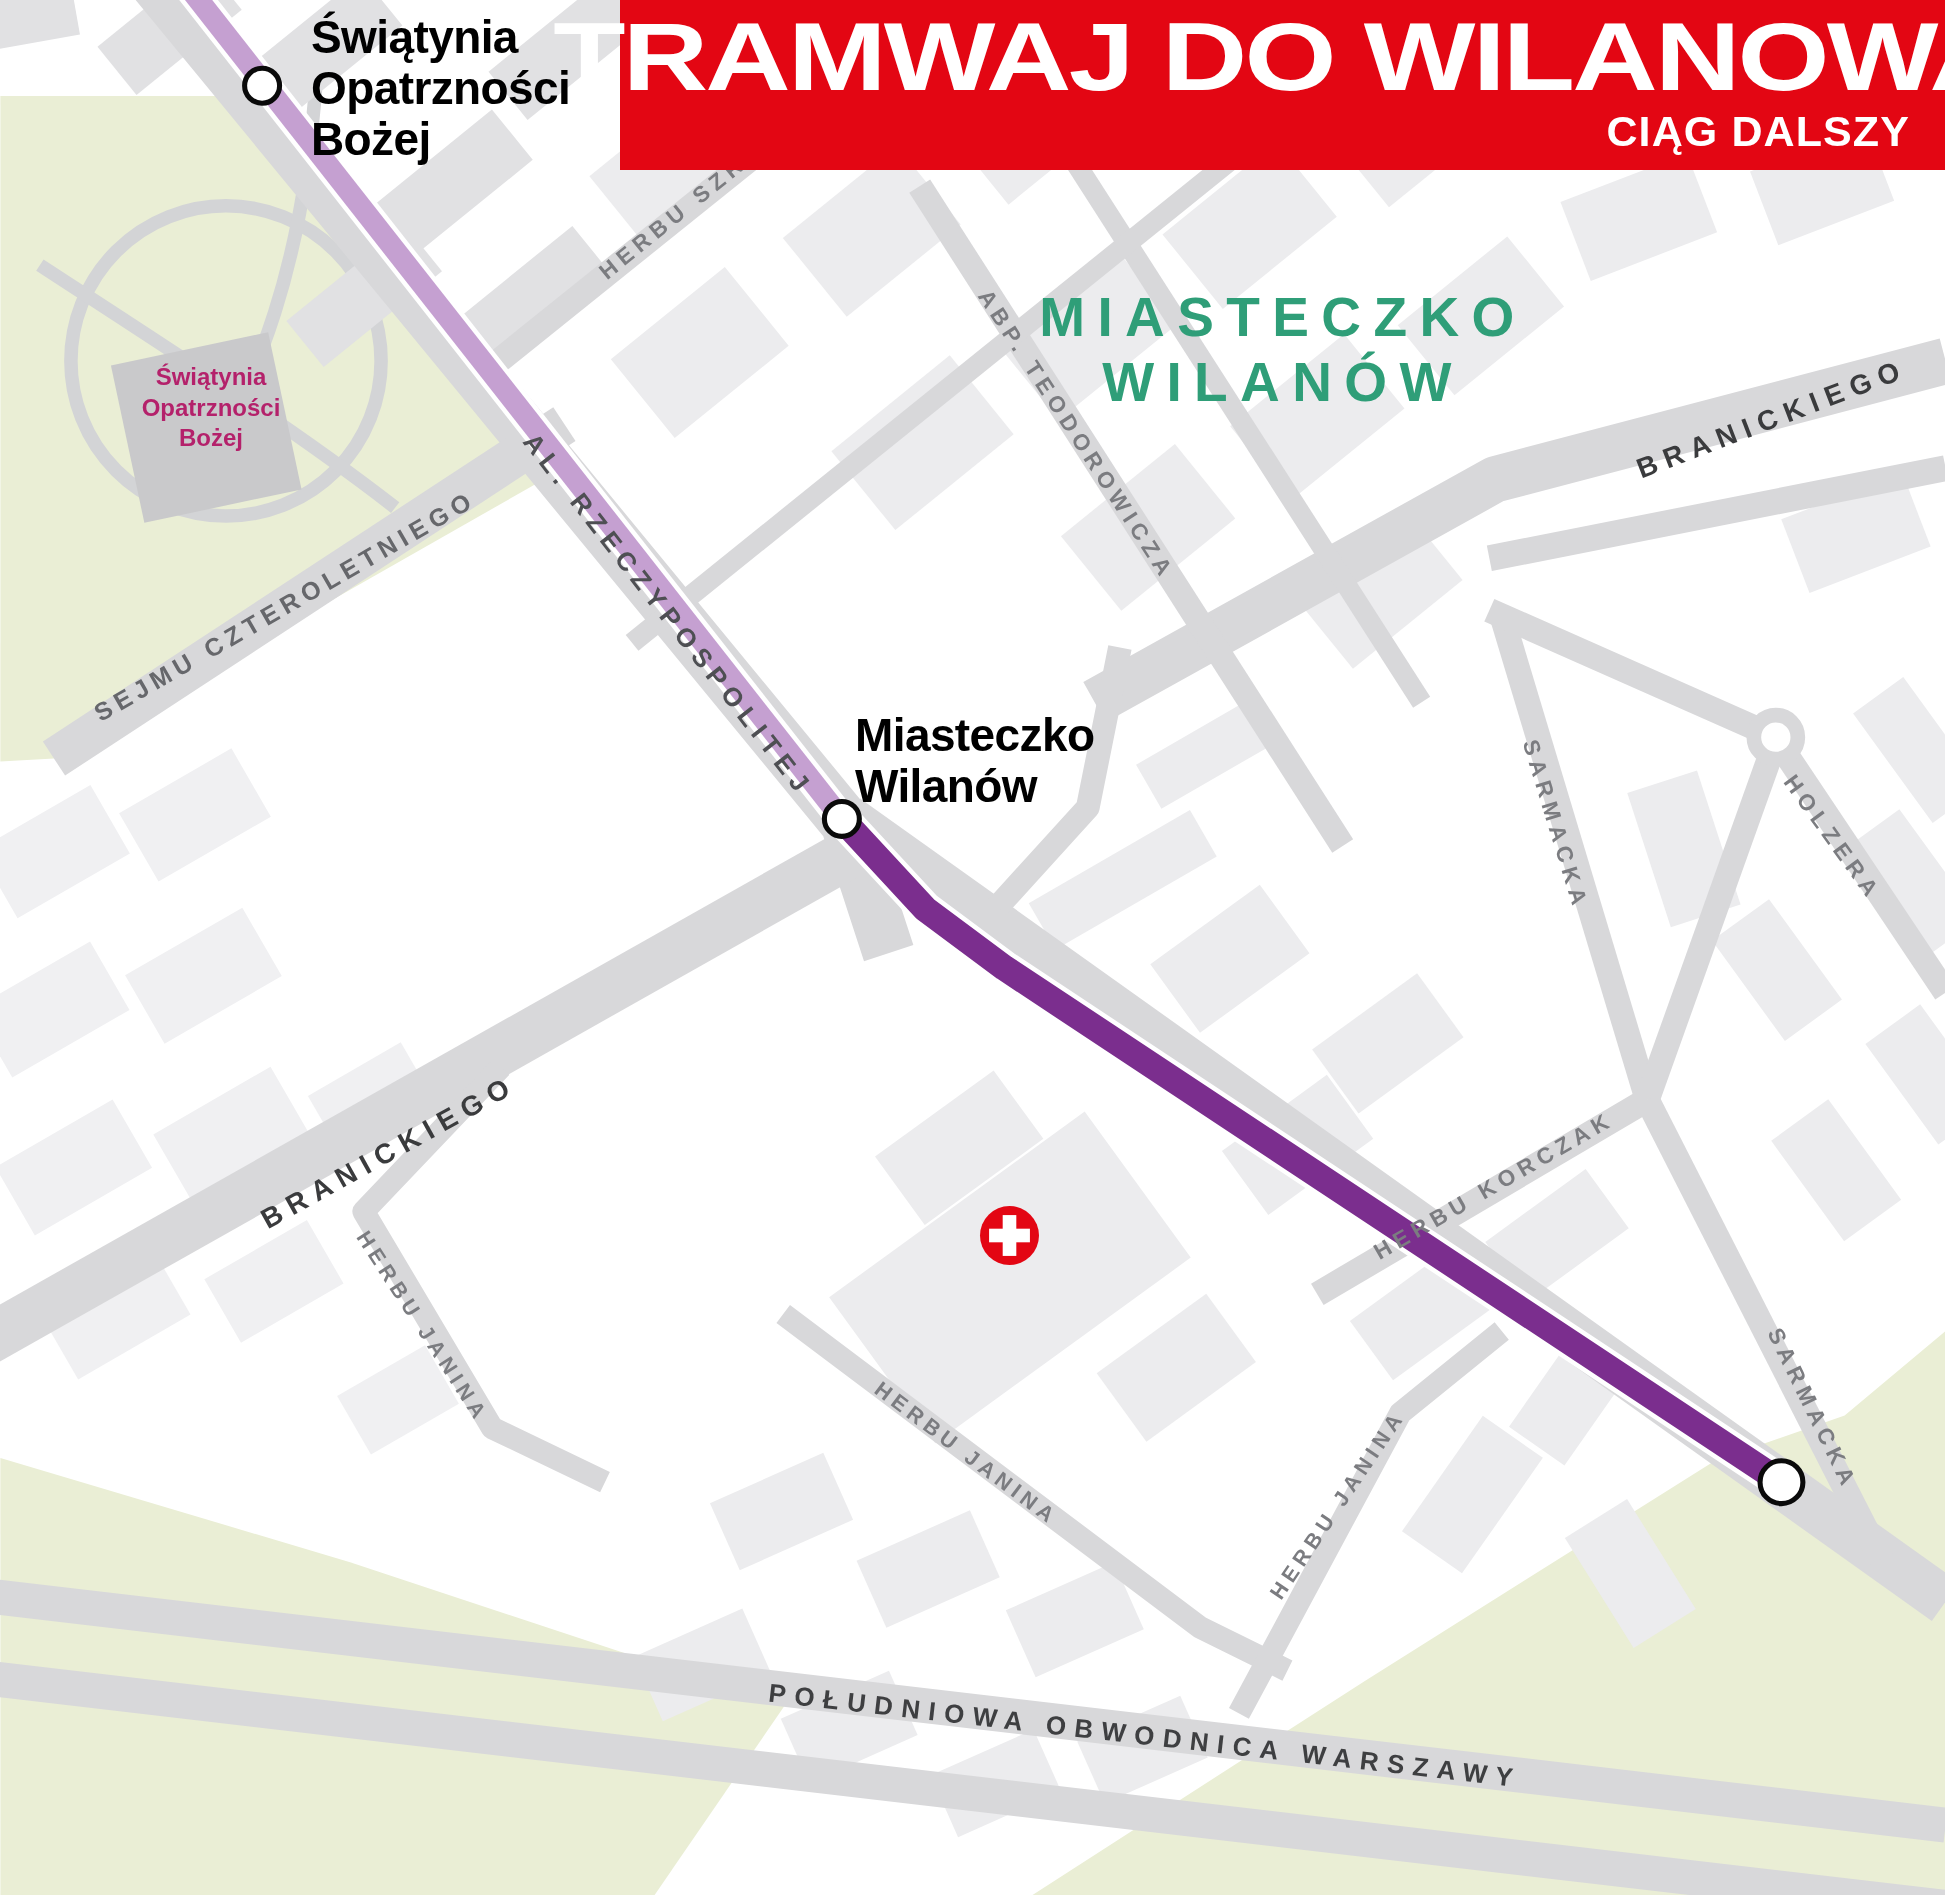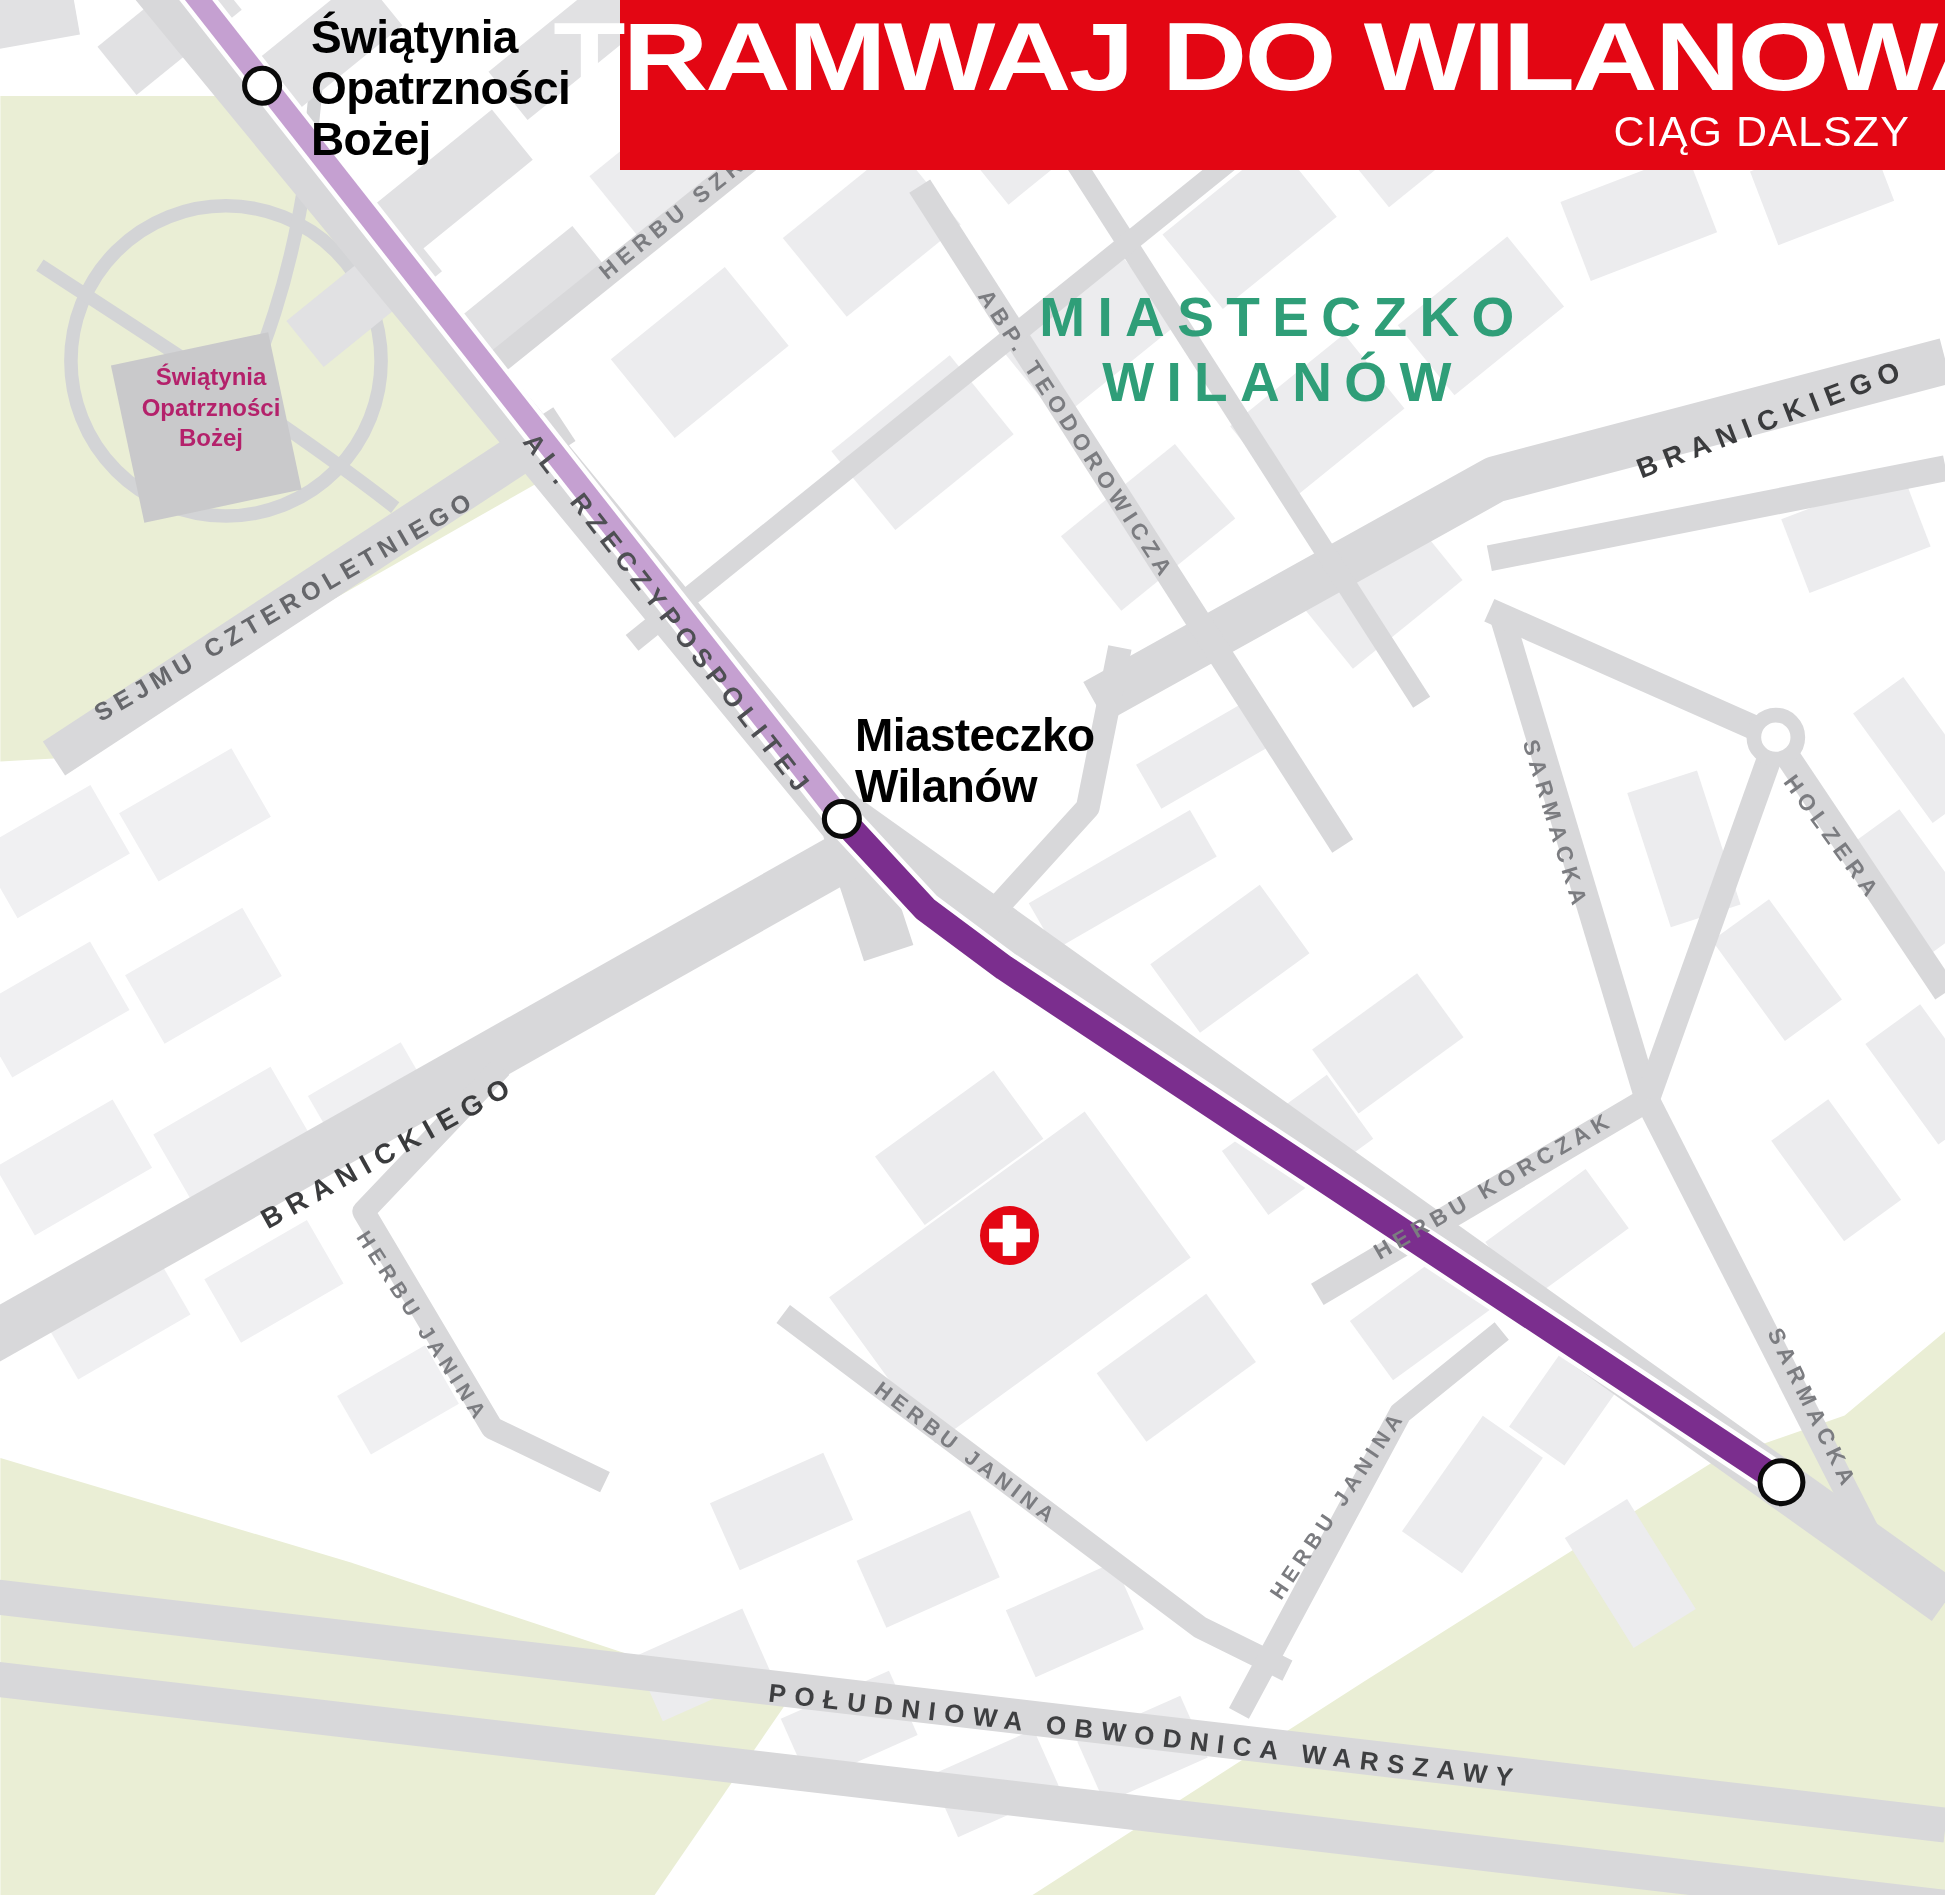--- a/index.html
+++ b/index.html
@@ -5,21 +5,21 @@
   html,body{margin:0;padding:0;background:#fff;}
   .stage{position:relative;width:1946px;height:1895px;overflow:hidden;
          font-family:"Liberation Sans","DejaVu Sans",sans-serif;background:#ffffff;}
   #map-svg{position:absolute;left:0;top:0;z-index:1;}
   
   .banner{position:absolute;left:620px;top:0;width:1325px;height:170px;
           background:#e30613;z-index:10;}
   .banner-title{margin:5.6px 0 0 0;text-align:center;color:#fff;font-weight:800;
           font-size:97px;line-height:102px;letter-spacing:-2.3px;white-space:nowrap;
           transform:scaleX(1.22);transform-origin:50% 50%;}
-  .banner-sub{position:absolute;right:35px;top:107px;color:#fff;font-weight:400;
+  .banner-sub{position:absolute;right:35px;top:107px;color:#fff;font-weight:700;
           font-size:43px;letter-spacing:1.1px;white-space:nowrap;}
   
   .area-label{position:absolute;left:888px;top:285px;width:790px;z-index:2;
           text-align:center;color:#2f9e78;font-weight:800;font-size:55px;
           line-height:65px;letter-spacing:12.4px;}
   .station-label{position:absolute;z-index:4;color:#000;font-weight:800;
           font-size:46px;line-height:51px;letter-spacing:-0.6px;white-space:nowrap;}
   .station-label.swiatynia{left:311px;top:12.4px;}
   .station-label.miasteczko{left:855px;top:710px;}
   .temple-label{position:absolute;left:98px;top:362px;width:226px;z-index:3;

